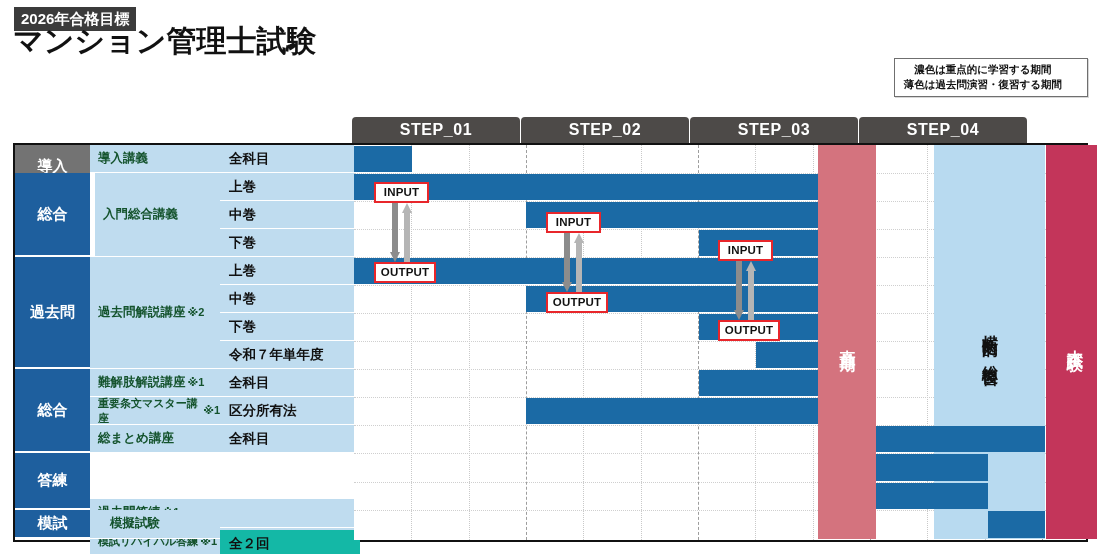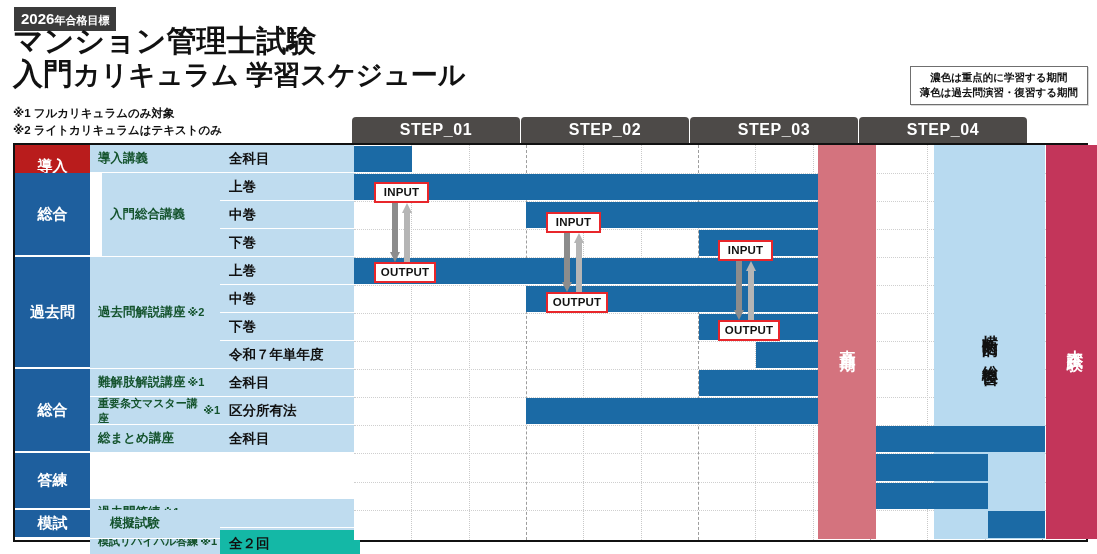--- a/index.html
+++ b/index.html
@@ -13,44 +13,44 @@
 
   
   .badge-year{
     position:absolute;left:14px;top:7px;
     background:#3b3b3b;color:#fff;
     font-weight:700;font-size:13px;line-height:1;
     padding:4px 7px 5px 7px;letter-spacing:0px;
     white-space:nowrap;
   }
   .badge-year .yr{font-size:15px;}
-  .badge-year .sm{font-size:11px;}
+  .badge-year .sm{font-size:15px;}
 
   .title1{
     position:absolute;left:13px;top:24px;
     font-size:30px;font-weight:700;letter-spacing:0px;
     white-space:nowrap;line-height:1.15;
   }
   .title2{
     position:absolute;left:13px;top:57px;
     font-size:27px;font-weight:700;letter-spacing:0px;
     white-space:nowrap;line-height:1.15;
   }
   .title2 .big{font-size:30px;}
 
   .notes{
     position:absolute;left:13px;top:105px;
     font-size:11.5px;font-weight:700;line-height:1.5;
     white-space:nowrap;
   }
 
   .legend{
-    position:absolute;right:9px;top:66px;
+    position:absolute;right:9px;top:58px;
     border:1px solid #6f6f6f;background:#fff;
-    padding:3px 9px 4px 9px;
+    padding:3px 25px 4px 9px;
     font-size:10.5px;font-weight:700;line-height:1.45;
     text-align:center;white-space:nowrap;
     box-shadow:1px 1px 0 #d7d7d7;
   }
 
   
   .steps{position:absolute;top:117px;left:352px;height:26px;}
   .step{
     position:absolute;top:0;height:26px;
     background:#4d4a48;color:#fff;
@@ -138,28 +138,21 @@
 </head>
 <body>
 
 <div id="root">
 
   <div class="badge-year">
     <span class="yr">2026</span><span class="sm">年合格目標</span>
   </div>
 
   <div class="title1">マンション管理士試験</div>
-  <div class="title2">
-    <span class="big">入門</span><span>カリキュラム 学習スケジュール</span>
-  </div>
-
-  <div class="notes">
-    <div>※1 フルカリキュラムのみ対象</div>
-    <div>※2 ライトカリキュラムはテキストのみ</div>
-  </div>
+
 
   <div class="legend">
     <div>濃色は重点的に学習する期間</div>
     <div>薄色は過去問演習・復習する期間</div>
   </div>
 
   <div class="steps" id="steps">
       <div class="step" style="left: 0px; width: 168px; background: rgb(77, 74, 72);">
         <span>STEP_01</span>
       </div>
@@ -169,42 +162,42 @@
       <div class="step" style="left: 338px; width: 168px; background: rgb(77, 74, 72);">
         <span>STEP_03</span>
       </div>
       <div class="step" style="left: 507px; width: 168px; background: rgb(77, 74, 72);">
         <span>STEP_04</span>
       </div>
     </div>
 
   <div class="grid">
     <div id="labels">
-        <div class="c-cat" style="left: 0px; width: 75px; top: 0px; height: 44px; background: #b91c1c;">
+        <div class="c-cat" style="left: 0px; width: 75px; top: 0px; height: 44px; background: #737373;">
           <span>導入</span>
         </div>
         <div class="c-cat" style="left: 0px; width: 75px; top: 28px; height: 84px; background: rgb(30, 95, 158);">
           <span>総合</span>
         </div>
         <div class="c-cat" style="left: 0px; width: 75px; top: 112px; height: 112px; background: rgb(30, 95, 158);">
           <span>過去問</span>
         </div>
         <div class="c-cat" style="left: 0px; width: 75px; top: 224px; height: 84px; background: rgb(30, 95, 158);">
           <span>総合</span>
         </div>
         <div class="c-cat" style="left: 0px; width: 75px; top: 308px; height: 57px; background: rgb(30, 95, 158);">
           <span>答練</span>
         </div>
         <div class="c-cat" style="left: 0px; width: 75px; top: 365px; height: 28.5px; background: rgb(30, 95, 158);">
           <span>模試</span>
         </div>
         <div class="c-course" style="left: 75px; width: 130px; top: 0px; height: 28px; background: rgb(191, 220, 239);">
           <span>導入講義</span>
         </div>
-        <div class="c-course" style="left: 87px; width: 130px; top: 28px; height: 84px; background: rgb(191, 220, 239);">
+        <div class="c-course" style="left: 80px; width: 130px; top: 28px; height: 84px; background: rgb(191, 220, 239);">
           <span>入門総合講義</span>
         </div>
         <div class="c-course" style="left: 75px; width: 130px; top: 112px; height: 112px; background: rgb(191, 220, 239);">
           <span>過去問解説講座</span>
           <span class="mark">※2</span>
         </div>
         <div class="c-course" style="left: 75px; width: 130px; top: 224px; height: 28px; background: rgb(191, 220, 239);">
           <span>難解肢解説講座</span>
           <span class="mark">※1</span>
         </div>

